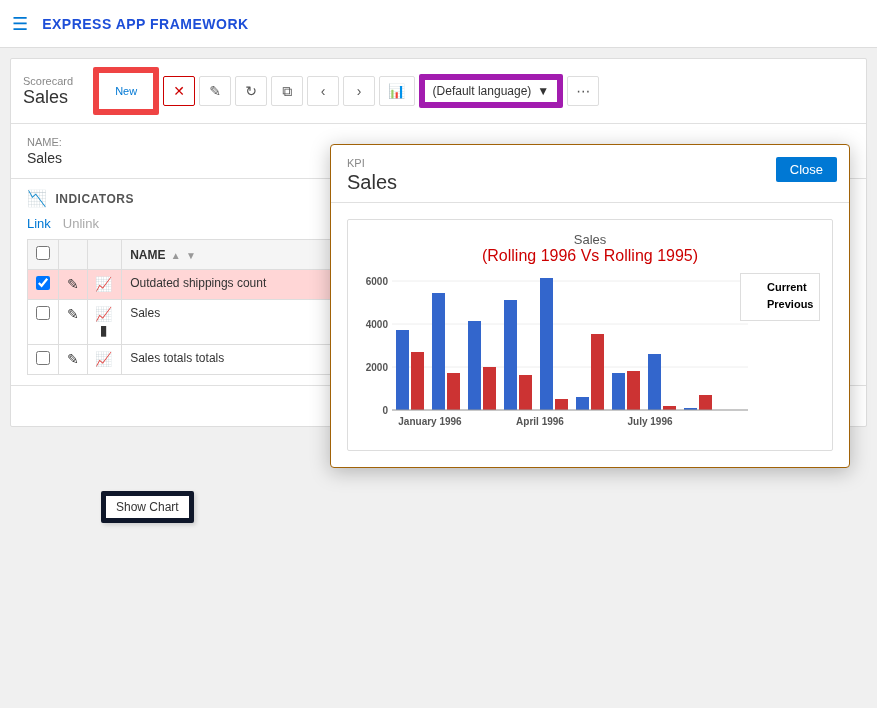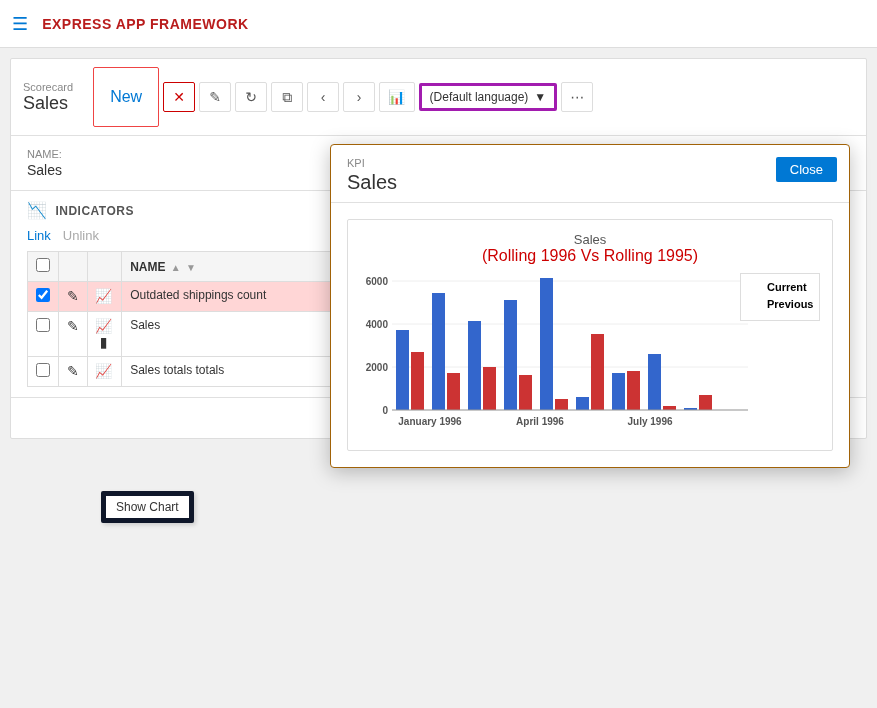--- a/index.html
+++ b/index.html
@@ -1,34 +1,34 @@
 <!DOCTYPE html>
 <html><head>
   <meta charset="utf-8">
   <style>
     * { box-sizing: border-box; margin: 0; padding: 0; }
     body { font-family: 'Segoe UI', Arial, sans-serif; font-size: 13px; background: #f0f0f0; width: 877px; height: 708px; overflow: hidden; }
 
     
     .header { background: #fff; border-bottom: 1px solid #ddd; display: flex; align-items: center; padding: 0 12px; height: 48px; }
     .header-menu-icon { color: #0078d4; font-size: 18px; margin-right: 14px; cursor: pointer; }
-    .header-title { font-size: 14px; font-weight: 600; color: #b91c1c; letter-spacing: 0.5px; }
+    .header-title { font-size: 14px; font-weight: 600; color: #1d4ed8; letter-spacing: 0.5px; }
 
     
     .main { background: #fff; margin: 10px; border: 1px solid #ddd; border-radius: 2px; position: relative; }
 
     
     .toolbar { display: flex; align-items: center; padding: 8px 12px; border-bottom: 1px solid #e0e0e0; gap: 4px; }
     .breadcrumb-area { margin-right: 16px; }
     .breadcrumb-label { font-size: 11px; color: #888; }
     .breadcrumb-title { font-size: 18px; color: #333; font-weight: 400; }
-    .btn-new { border: 1px solid #ef4444; color: #0078d4; background: #fff; padding: 20px 16px; border-radius: 2px; cursor: pointer; font-size: 16px; }
+    .btn-new { border: 6px solid #ef4444; color: #0078d4; background: #fff; padding: 12px 16px; border-radius: 2px; cursor: pointer; font-size: 11px; }
     .btn-icon { border: 1px solid #ddd; background: #fff; padding: 4px 8px; border-radius: 2px; cursor: pointer; font-size: 14px; color: #555; min-width: 32px; height: 30px; display: flex; align-items: center; justify-content: center; }
     .btn-icon.red { color: #c00; border-color: #c00; }
-    .lang-select { border: 3px solid #a21caf; background: #fff; padding: 4px 8px; border-radius: 2px; cursor: pointer; font-size: 12px; color: #333; display: flex; align-items: center; gap: 6px; }
+    .lang-select { border: 6px solid #a21caf; background: #fff; padding: 4px 8px; border-radius: 2px; cursor: pointer; font-size: 12px; color: #333; display: flex; align-items: center; gap: 6px; }
 
     
     .form-area { padding: 12px 16px; border-bottom: 1px solid #e0e0e0; }
     .field-label { font-size: 11px; color: #888; margin-bottom: 2px; }
     .field-value { font-size: 14px; color: #333; }
 
     
     .indicators-section { padding: 10px 16px; }
     .section-header { display: flex; align-items: center; gap: 8px; font-size: 12px; font-weight: 600; color: #555; text-transform: uppercase; letter-spacing: 0.5px; margin-bottom: 8px; }
     .section-icon { color: #e67e22; font-size: 16px; }

